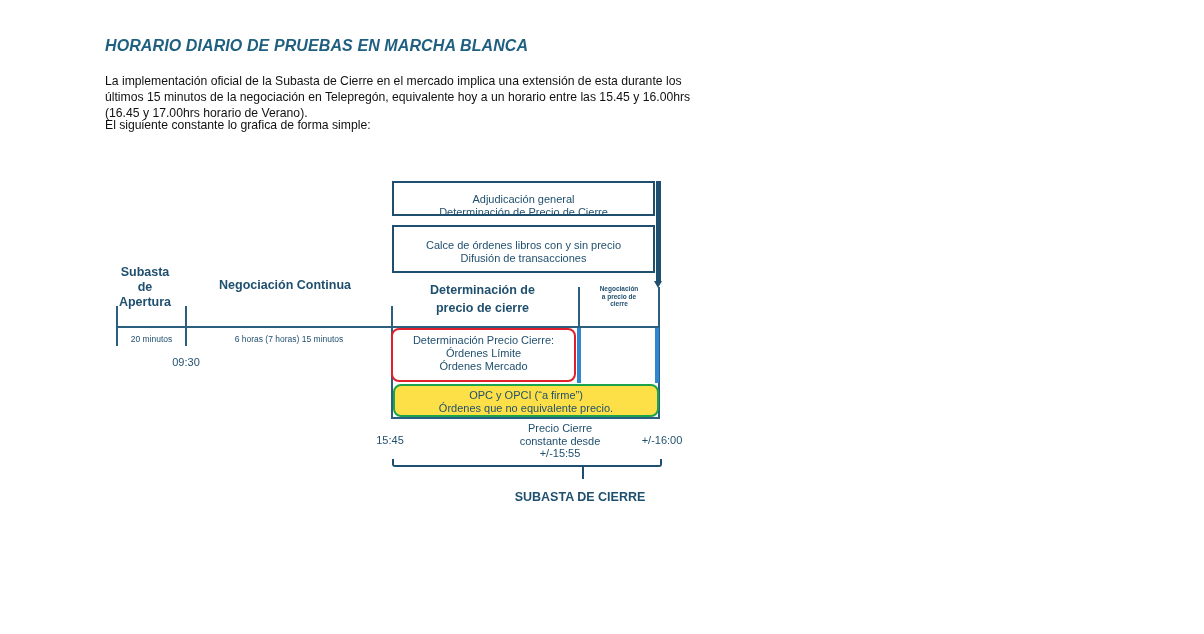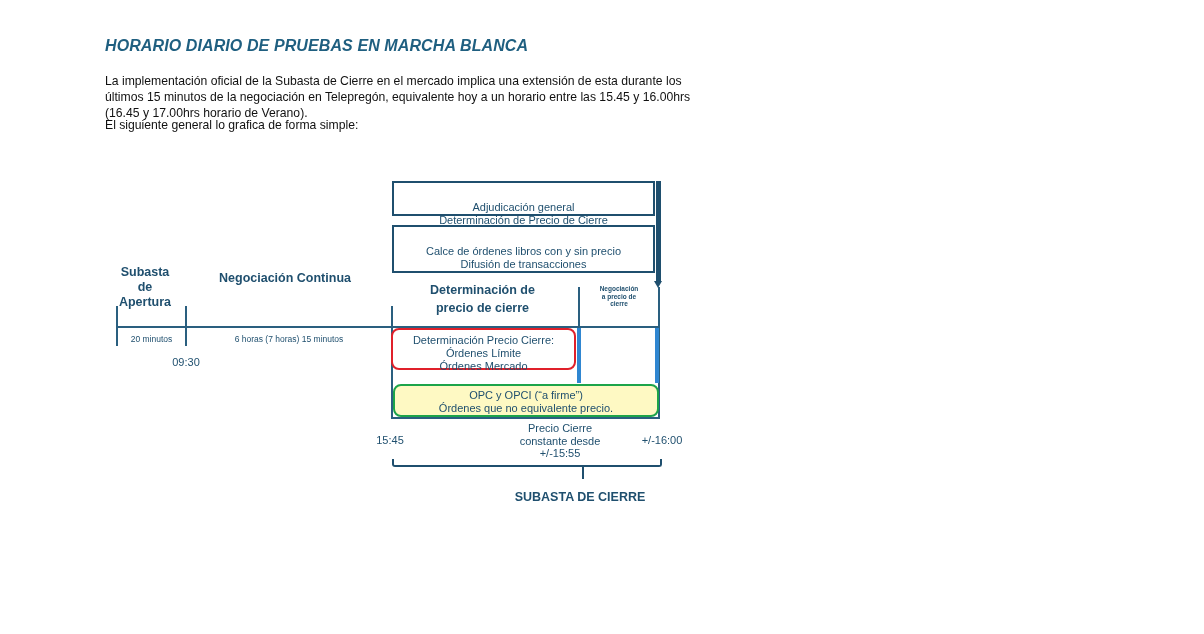--- a/index.html
+++ b/index.html
@@ -11,50 +11,50 @@
   #p1 { top:61px;margin-top:12px; }
   #p2 { top:117px; }
   .line { position:absolute; background:#2a5f7f; }
 
   .box { position:absolute; border:2px solid #1f4f6e; background:#fff; text-align:center;
          font-size:11px; line-height:13px; color:#1f4f6e; box-sizing:border-box; }
   .heading-bold { position:absolute; font-weight:bold; color:#1f4f6e; text-align:center; }
   .lbl { position:absolute; font-size:11px; color:#1f4f6e; text-align:center; }
   .rbox { position:absolute; border:2.5px solid #e0202a; border-radius:8px; background:#fff;
           box-sizing:border-box; text-align:center; font-size:11px; line-height:13px; color:#1f4f6e; }
-  .gbox { position:absolute; border:2.5px solid #1ca44a; border-radius:8px; background:#fef9c3;
+  .gbox { position:absolute; border:2.5px solid #1ca44a; border-radius:8px; background:#fde047;
           box-sizing:border-box; text-align:center; font-size:11px; line-height:13px; color:#1f4f6e; }
 </style>
 </head>
 <body>
 
 <div id="title" class="abs">HORARIO DIARIO DE PRUEBAS EN MARCHA BLANCA</div>
 <div id="p1" class="abs para">La implementación oficial de la Subasta de Cierre en el mercado implica una extensión de esta durante los últimos 15 minutos de la negociación en Telepregón, equivalente hoy a un horario entre las 15.45 y 16.00hrs (16.45 y 17.00hrs horario de Verano).</div>
-<div id="p2" class="abs para">El siguiente general lo grafica de forma simple:</div>
+<div id="p2" class="abs para">El siguiente constante lo grafica de forma simple:</div>
 
 <div>
 
-  <div class="box" style="left:392px; top:181px; width:263px; height:35px; padding-top:18px;text-align:center;">
+  <div class="box" style="left:392px; top:181px; width:263px; height:35px; padding-top:10px;text-align:center;">
     <div>Adjudicación general</div>
     <div>Determinación de Precio de Cierre</div>
   </div>
-  <div class="box" style="left:392px; top:225px; width:263px; height:48px; padding-top:18px;">
+  <div class="box" style="left:392px; top:225px; width:263px; height:48px; padding-top:12px;">
     <div>Calce de órdenes libros con y sin precio</div>
     <div>Difusión de transacciones</div>
   </div>
 
   <div class="line" style="left:656px; top:181px; width:5px; height:101px; background:#1f4f6e;"></div>
   <div style="position:absolute; left:654px; top:281px; width:0; height:0; border-left:4.5px solid transparent; border-right:4.5px solid transparent; border-top:7px solid #1f4f6e;"></div>
 
   <div class="heading-bold" style="left:112px; top:265px; width:66px; font-size:12.5px; line-height:15px;">
     <div>Subasta</div>
     <div>de</div>
     <div>Apertura</div>
   </div>
-  <div class="heading-bold" style="left:200px; top:271px; width:170px; font-size:12.5px;">Negociación Continua</div>
+  <div class="heading-bold" style="left:200px; top:278px; width:170px; font-size:12.5px;">Negociación Continua</div>
   <div class="heading-bold" style="left:400px; top:281px; width:165px; font-size:12.5px; line-height:18px;">
     <div>Determinación de</div>
     <div>precio de cierre</div>
   </div>
   <div class="heading-bold" style="left:582px; top:285px; width:74px; font-size:6.5px; line-height:7.5px;">
     <div>Negociación</div>
     <div>a precio de</div>
     <div>cierre</div>
   </div>
 
@@ -68,21 +68,21 @@
 
   <div class="line" style="left:577px; top:328px; width:4px; height:55px; background:#2f86d1;"></div>
   <div class="line" style="left:655px; top:328px; width:4px; height:55px; background:#2f86d1;"></div>
 
   <div class="line" style="left:391px; top:417px; width:269px; height:1.5px;"></div>
 
   <div class="lbl" style="left:118px; top:334px; width:67px; font-size:8.5px;">20 minutos</div>
   <div class="lbl" style="left:187px; top:334px; width:204px; font-size:8.5px;">6 horas (7 horas) 15 minutos</div>
   <div class="lbl" style="left:166px; top:356px; width:40px;text-align:center;">09:30</div>
 
-  <div class="rbox" style="left:391px; top:328px; width:185px; height:42px; padding-top:4px;">
+  <div class="rbox" style="left:391px; top:328px; width:185px; height:54px; padding-top:4px;">
     <div>Determinación Precio Cierre:</div>
     <div>Órdenes Límite</div>
     <div>Órdenes Mercado</div>
   </div>
 
   <div class="gbox" style="left:393px; top:384px; width:266px; height:33px; padding-top:3px;">
     <div>OPC y OPCI (“a firme”)</div>
     <div>Órdenes que no equivalente precio.</div>
   </div>
 

